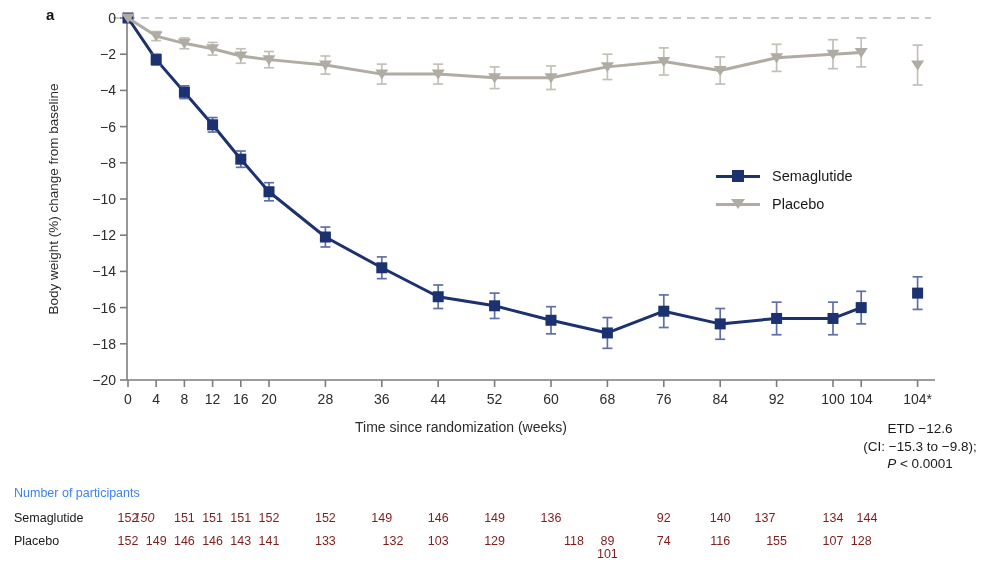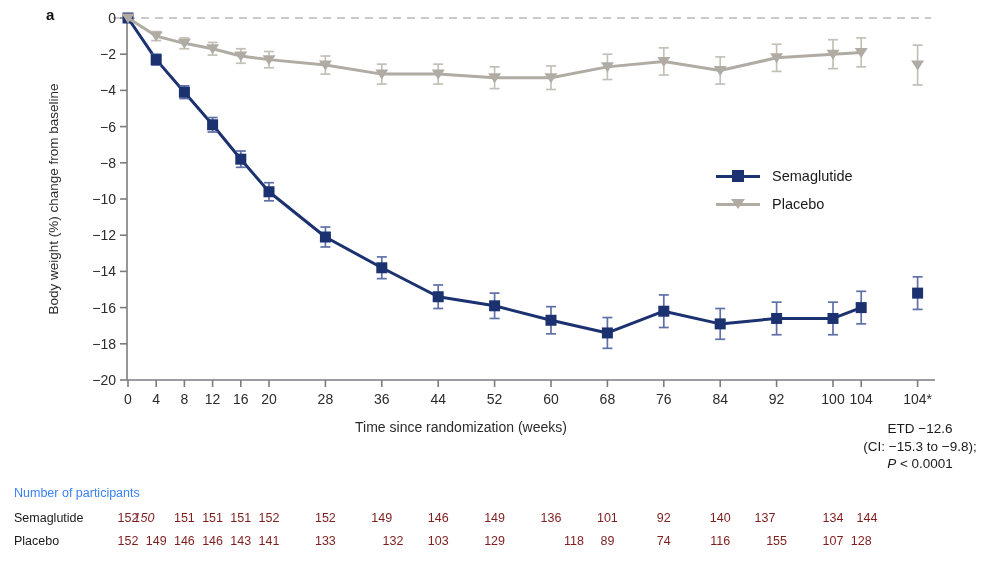--- a/index.html
+++ b/index.html
@@ -276,21 +276,21 @@
       <span class="pcount" style="left: 144px; font-style: italic;">150</span>
       <span class="pcount" style="left: 184.4px;">151</span>
       <span class="pcount" style="left: 212.6px;">151</span>
       <span class="pcount" style="left: 240.8px;">151</span>
       <span class="pcount" style="left: 269px;">152</span>
       <span class="pcount" style="left: 325.4px;">152</span>
       <span class="pcount" style="left: 381.8px;">149</span>
       <span class="pcount" style="left: 438.2px;">146</span>
       <span class="pcount" style="left: 494.6px;">149</span>
       <span class="pcount" style="left: 551px;">136</span>
-      <span class="pcount" style="left: 607.4px;">101</span>
+      <span class="pcount" style="left: 607.4px; margin-top: 36px;">101</span>
       <span class="pcount" style="left: 663.8px;">92</span>
       <span class="pcount" style="left: 720.2px;">140</span>
       <span class="pcount" style="left: 765px;">137</span>
       <span class="pcount" style="left: 833px;">134</span>
       <span class="pcount" style="left: 867px;">144</span>
     </div>
   <div class="p-row" id="prow-1" style="top:534px">
       <span class="pcount" style="left: 128px;">152</span>
       <span class="pcount" style="left: 156.2px;">149</span>
       <span class="pcount" style="left: 184.4px;">146</span>

